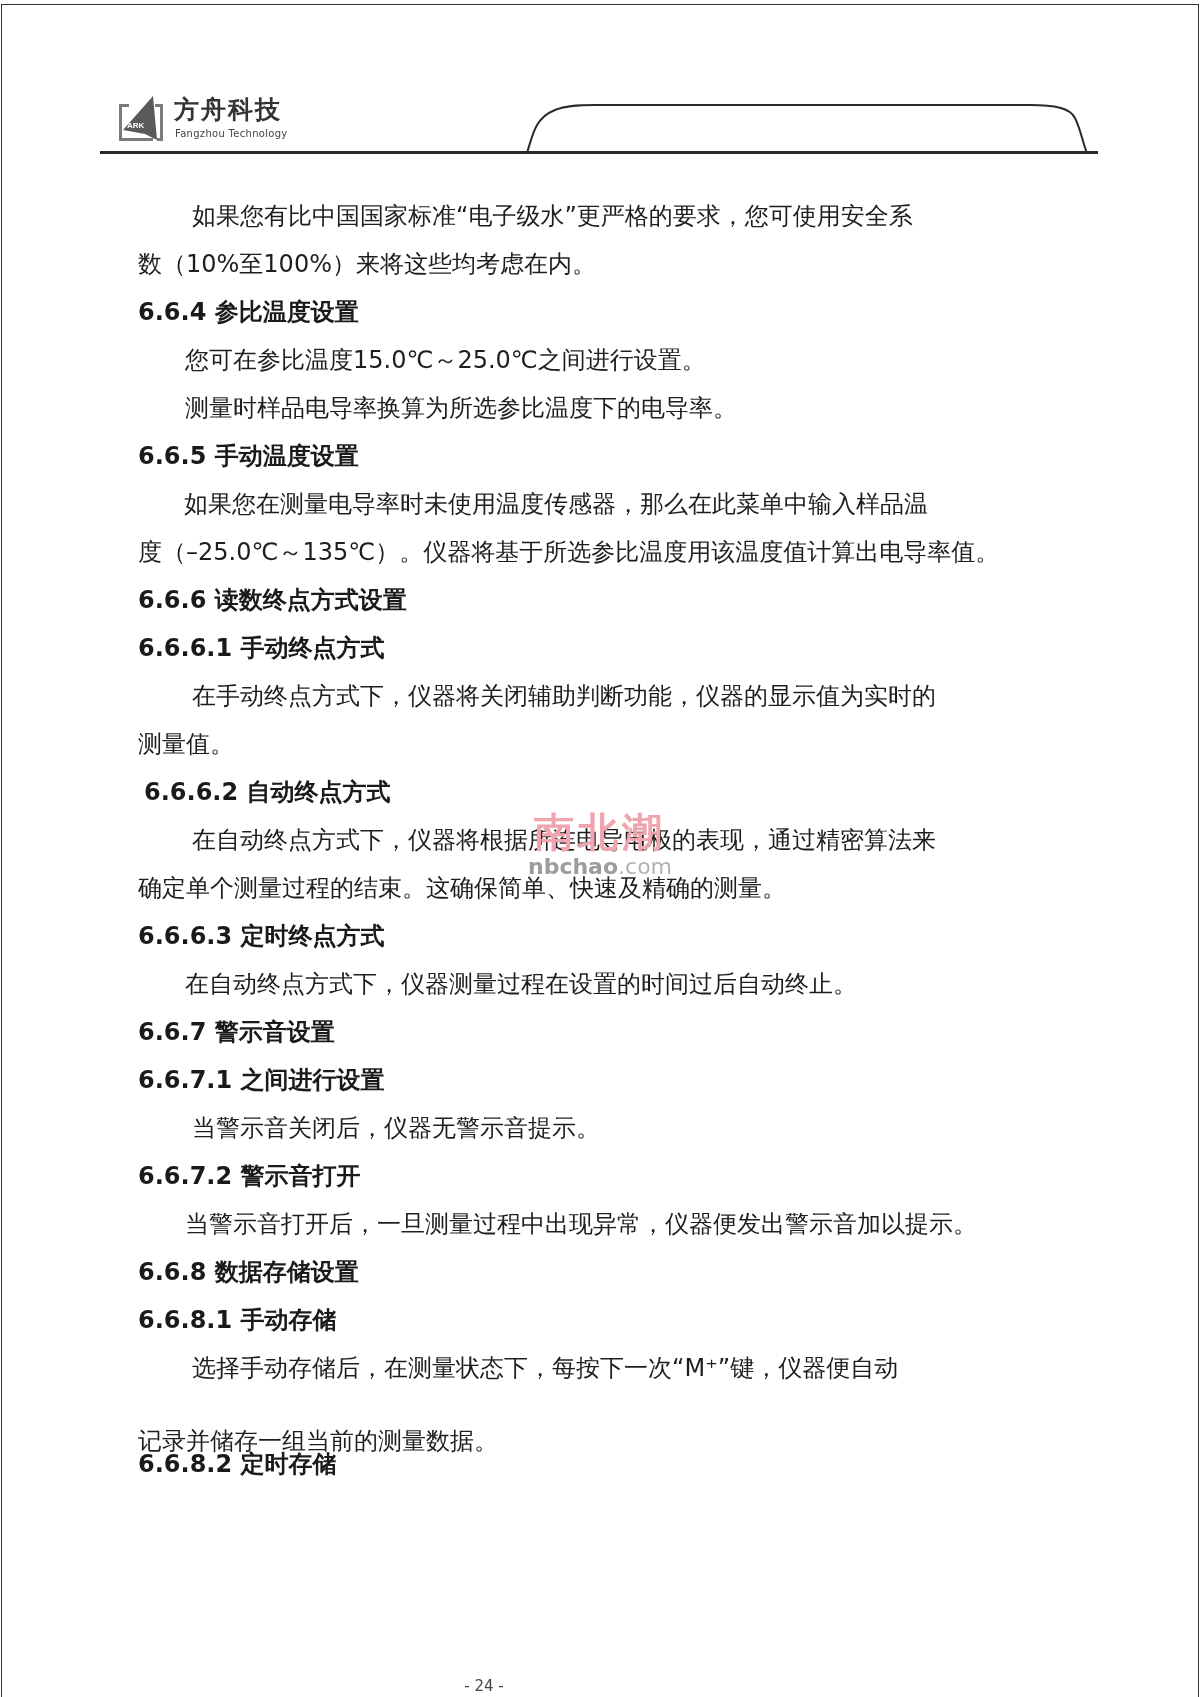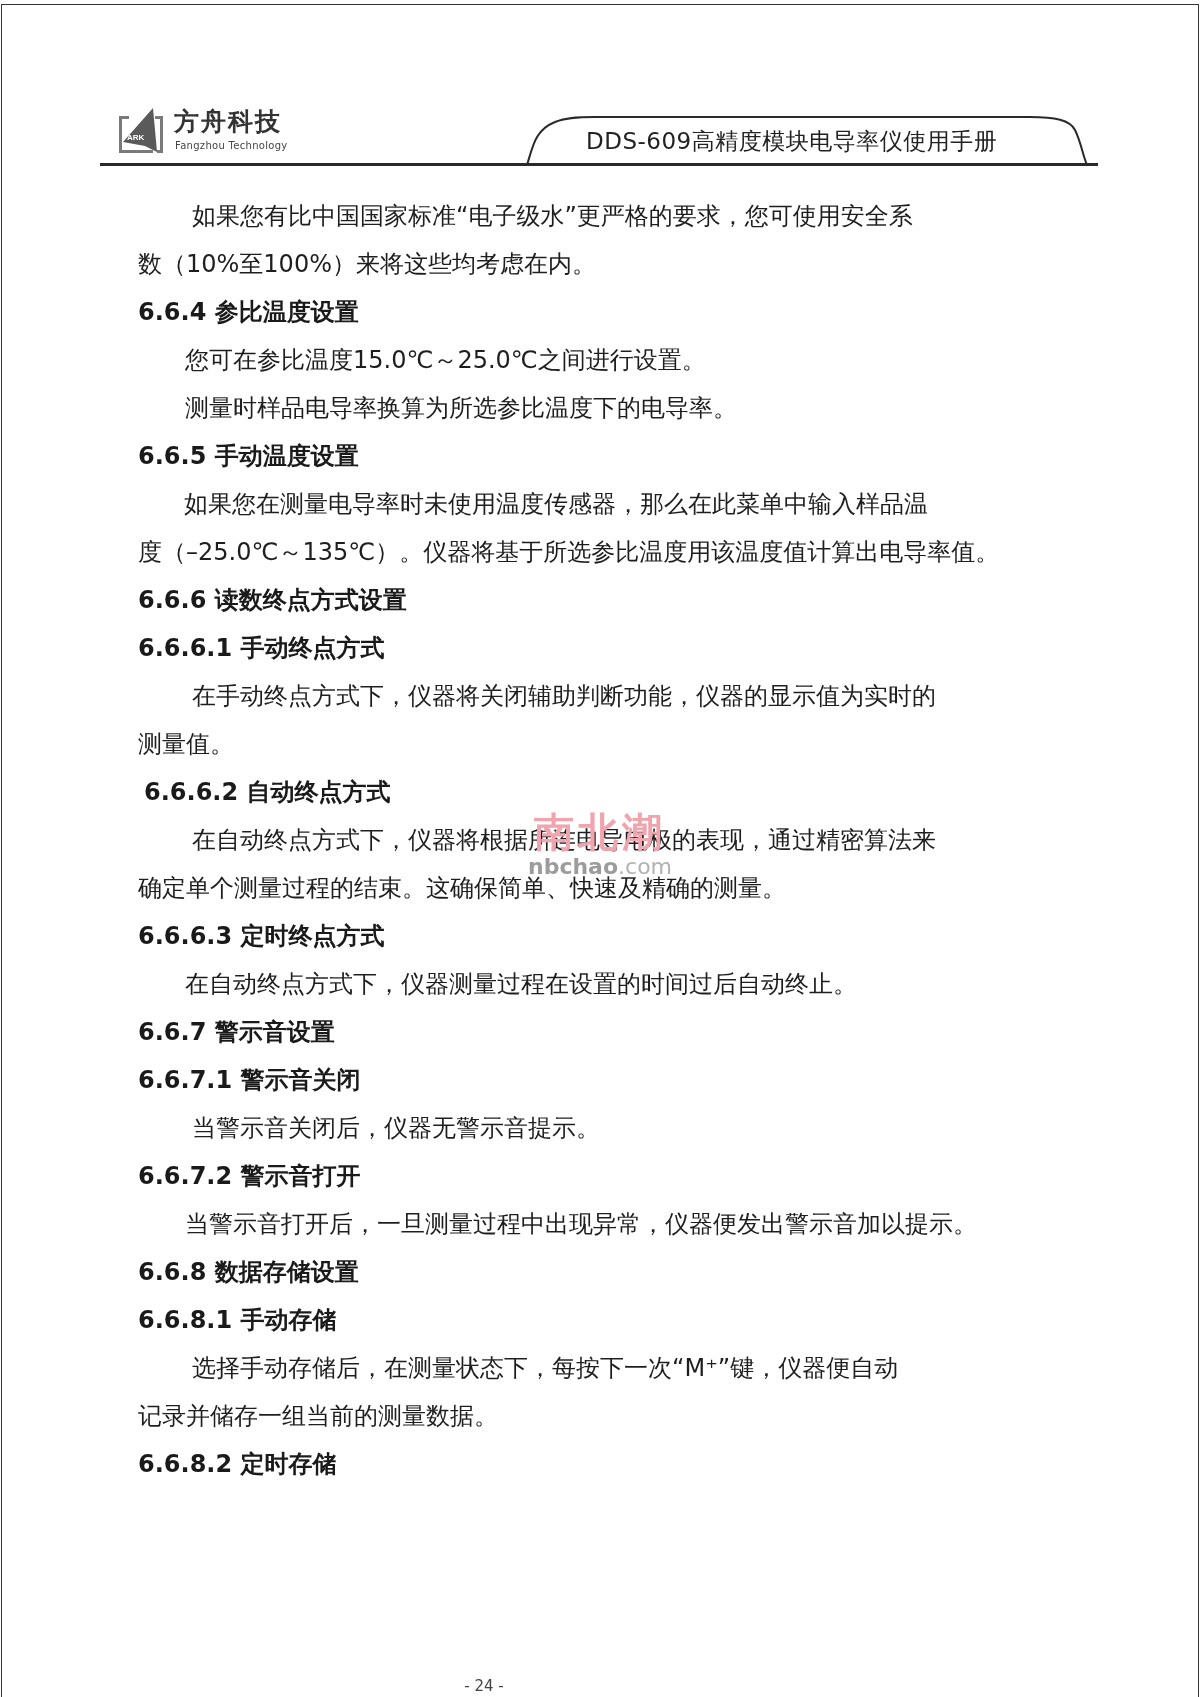--- a/index.html
+++ b/index.html
@@ -4,21 +4,21 @@
 <style>
   html, body { margin: 0; padding: 0; background: #ffffff; }
   body {
     width: 1200px; height: 1697px; position: relative; overflow: hidden;
     font-family: "DejaVu Sans", "Liberation Sans", sans-serif; color: #1e1e1e;
   }
   .page-frame {
     position: absolute; left: 1px; top: 4px; right: 1px; bottom: -10px;
     border-left: 1.5px solid #333; border-top: 1.5px solid #333; border-right: 1.5px solid #333;
   }
-  .header { position: absolute; left: 100px; top: 90px; width: 1000px; height: 65px; margin-top: 12px; }
+  .header { position: absolute; left: 100px; top: 90px; width: 1000px; height: 65px; }
   .header-rule { position: absolute; left: 0; top: 61px; width: 998px; height: 2.5px; background: #2a2a2a; }
   .logo { position: absolute; left: 15px; top: 4px; width: 52px; height: 52px; }
   .company-cn { position: absolute; left: 74px; top: 3px; font-size: 25px; font-weight: bold; letter-spacing: 2px; color: #333; }
   .company-en { position: absolute; left: 75px; top: 38px; font-size: 10px; color: #444; letter-spacing: 0.3px; }
   .tab-shape { position: absolute; left: 425px; top: 14px; width: 565px; height: 50px; }
   .manual-title { position: absolute; left: 486px; top: 24px; font-size: 23px; color: #222; letter-spacing: 0.5px; white-space: nowrap; }
   .content { position: absolute; left: 138px; top: 200px; width: 930px; }
   .line { position: absolute; left: 0; font-size: 24px; white-space: nowrap; line-height: 32px; }
   .para { color: #1e1e1e; }
   .heading { font-weight: bold; color: #1a1a1a; font-size: 24px; }
@@ -38,21 +38,20 @@
     <path d="M4 10 H14 V13 H7 V44 H38 V47 H4 Z" fill="#7a7a7a"></path>
     <path d="M40 10 H48 V47 H42 V44 H45 V13 H40 Z" fill="#7a7a7a"></path>
     <path d="M38 2 L42 46 L30 40 L8 36 Z" fill="#5a5a5a"></path>
     <text x="12" y="34" font-size="8" font-weight="bold" fill="#ffffff" font-family="Liberation Sans, sans-serif">ARK</text>
   </svg>
   <div class="company-cn">方舟科技</div>
   <div class="company-en">Fangzhou   Technology</div>
   <svg class="tab-shape" viewBox="0 0 565 50" preserveAspectRatio="none">
     <path d="M2 49 C8 30 10 14 30 6 C40 2 50 1 70 1 L505 1 C530 1 545 4 550 14 C556 26 558 40 562 49" fill="none" stroke="#2a2a2a" stroke-width="2"></path>
   </svg>
-  <div class="manual-title">DDS-609高精度模块电导率仪使用手册</div>
   <div class="header-rule"></div>
 </div>
 
 <div class="content">
   <div class="line para" style="top:0px; left:54px;">如果您有比中国国家标准“电子级水”更严格的要求，您可使用安全系</div>
   <div class="line para" style="top:48px;">数（10%至100%）来将这些均考虑在内。</div>
   <div class="line heading" style="top:96px;">6.6.4  参比温度设置</div>
   <div class="line para" style="top:144px; left:47px;">您可在参比温度15.0℃～25.0℃之间进行设置。</div>
   <div class="line para" style="top:192px; left:47px;">测量时样品电导率换算为所选参比温度下的电导率。</div>
   <div class="line heading" style="top:240px;">6.6.5  手动温度设置</div>
@@ -61,28 +60,28 @@
   <div class="line heading" style="top:384px;">6.6.6  读数终点方式设置</div>
   <div class="line heading" style="top:432px;">6.6.6.1  手动终点方式</div>
   <div class="line para" style="top:480px; left:54px;">在手动终点方式下，仪器将关闭辅助判断功能，仪器的显示值为实时的</div>
   <div class="line para" style="top:528px;">测量值。</div>
   <div class="line heading" style="top:576px;margin-left:6px;">6.6.6.2  自动终点方式</div>
   <div class="line para" style="top:624px; left:54px;text-align:center;">在自动终点方式下，仪器将根据所连电导电极的表现，通过精密算法来</div>
   <div class="line para" style="top:672px;">确定单个测量过程的结束。这确保简单、快速及精确的测量。</div>
   <div class="line heading" style="top:720px;">6.6.6.3  定时终点方式</div>
   <div class="line para" style="top:768px; left:47px;">在自动终点方式下，仪器测量过程在设置的时间过后自动终止。</div>
   <div class="line heading" style="top:816px;">6.6.7  警示音设置</div>
-  <div class="line heading" style="top:864px;">6.6.7.1  警示音关闭</div>
+  <div class="line heading" style="top:864px;">6.6.7.1  之间进行设置</div>
   <div class="line para" style="top:912px; left:54px;">当警示音关闭后，仪器无警示音提示。</div>
   <div class="line heading" style="top:960px;">6.6.7.2  警示音打开</div>
   <div class="line para" style="top:1008px; left:47px;">当警示音打开后，一旦测量过程中出现异常，仪器便发出警示音加以提示。</div>
   <div class="line heading" style="top:1056px;">6.6.8   数据存储设置</div>
   <div class="line heading" style="top:1104px;">6.6.8.1  手动存储</div>
   <div class="line para" style="top:1152px; left:54px;">选择手动存储后，在测量状态下，每按下一次“M⁺”键，仪器便自动</div>
-  <div class="line para" style="top:1200px;text-align:right;">记录并储存一组当前的测量数据。</div>
+  <div class="line para" style="top:1225px;text-align:right;">记录并储存一组当前的测量数据。</div>
   <div class="line heading" style="top:1248px;">6.6.8.2  定时存储</div>
 </div>
 
 <div class="watermark">
   <div class="wm-cn">南北潮</div>
   <div class="wm-en"><span>nbchao</span><span class="com">.com</span></div>
 </div>
 
 <div class="page-number">- 24 -</div>
 

